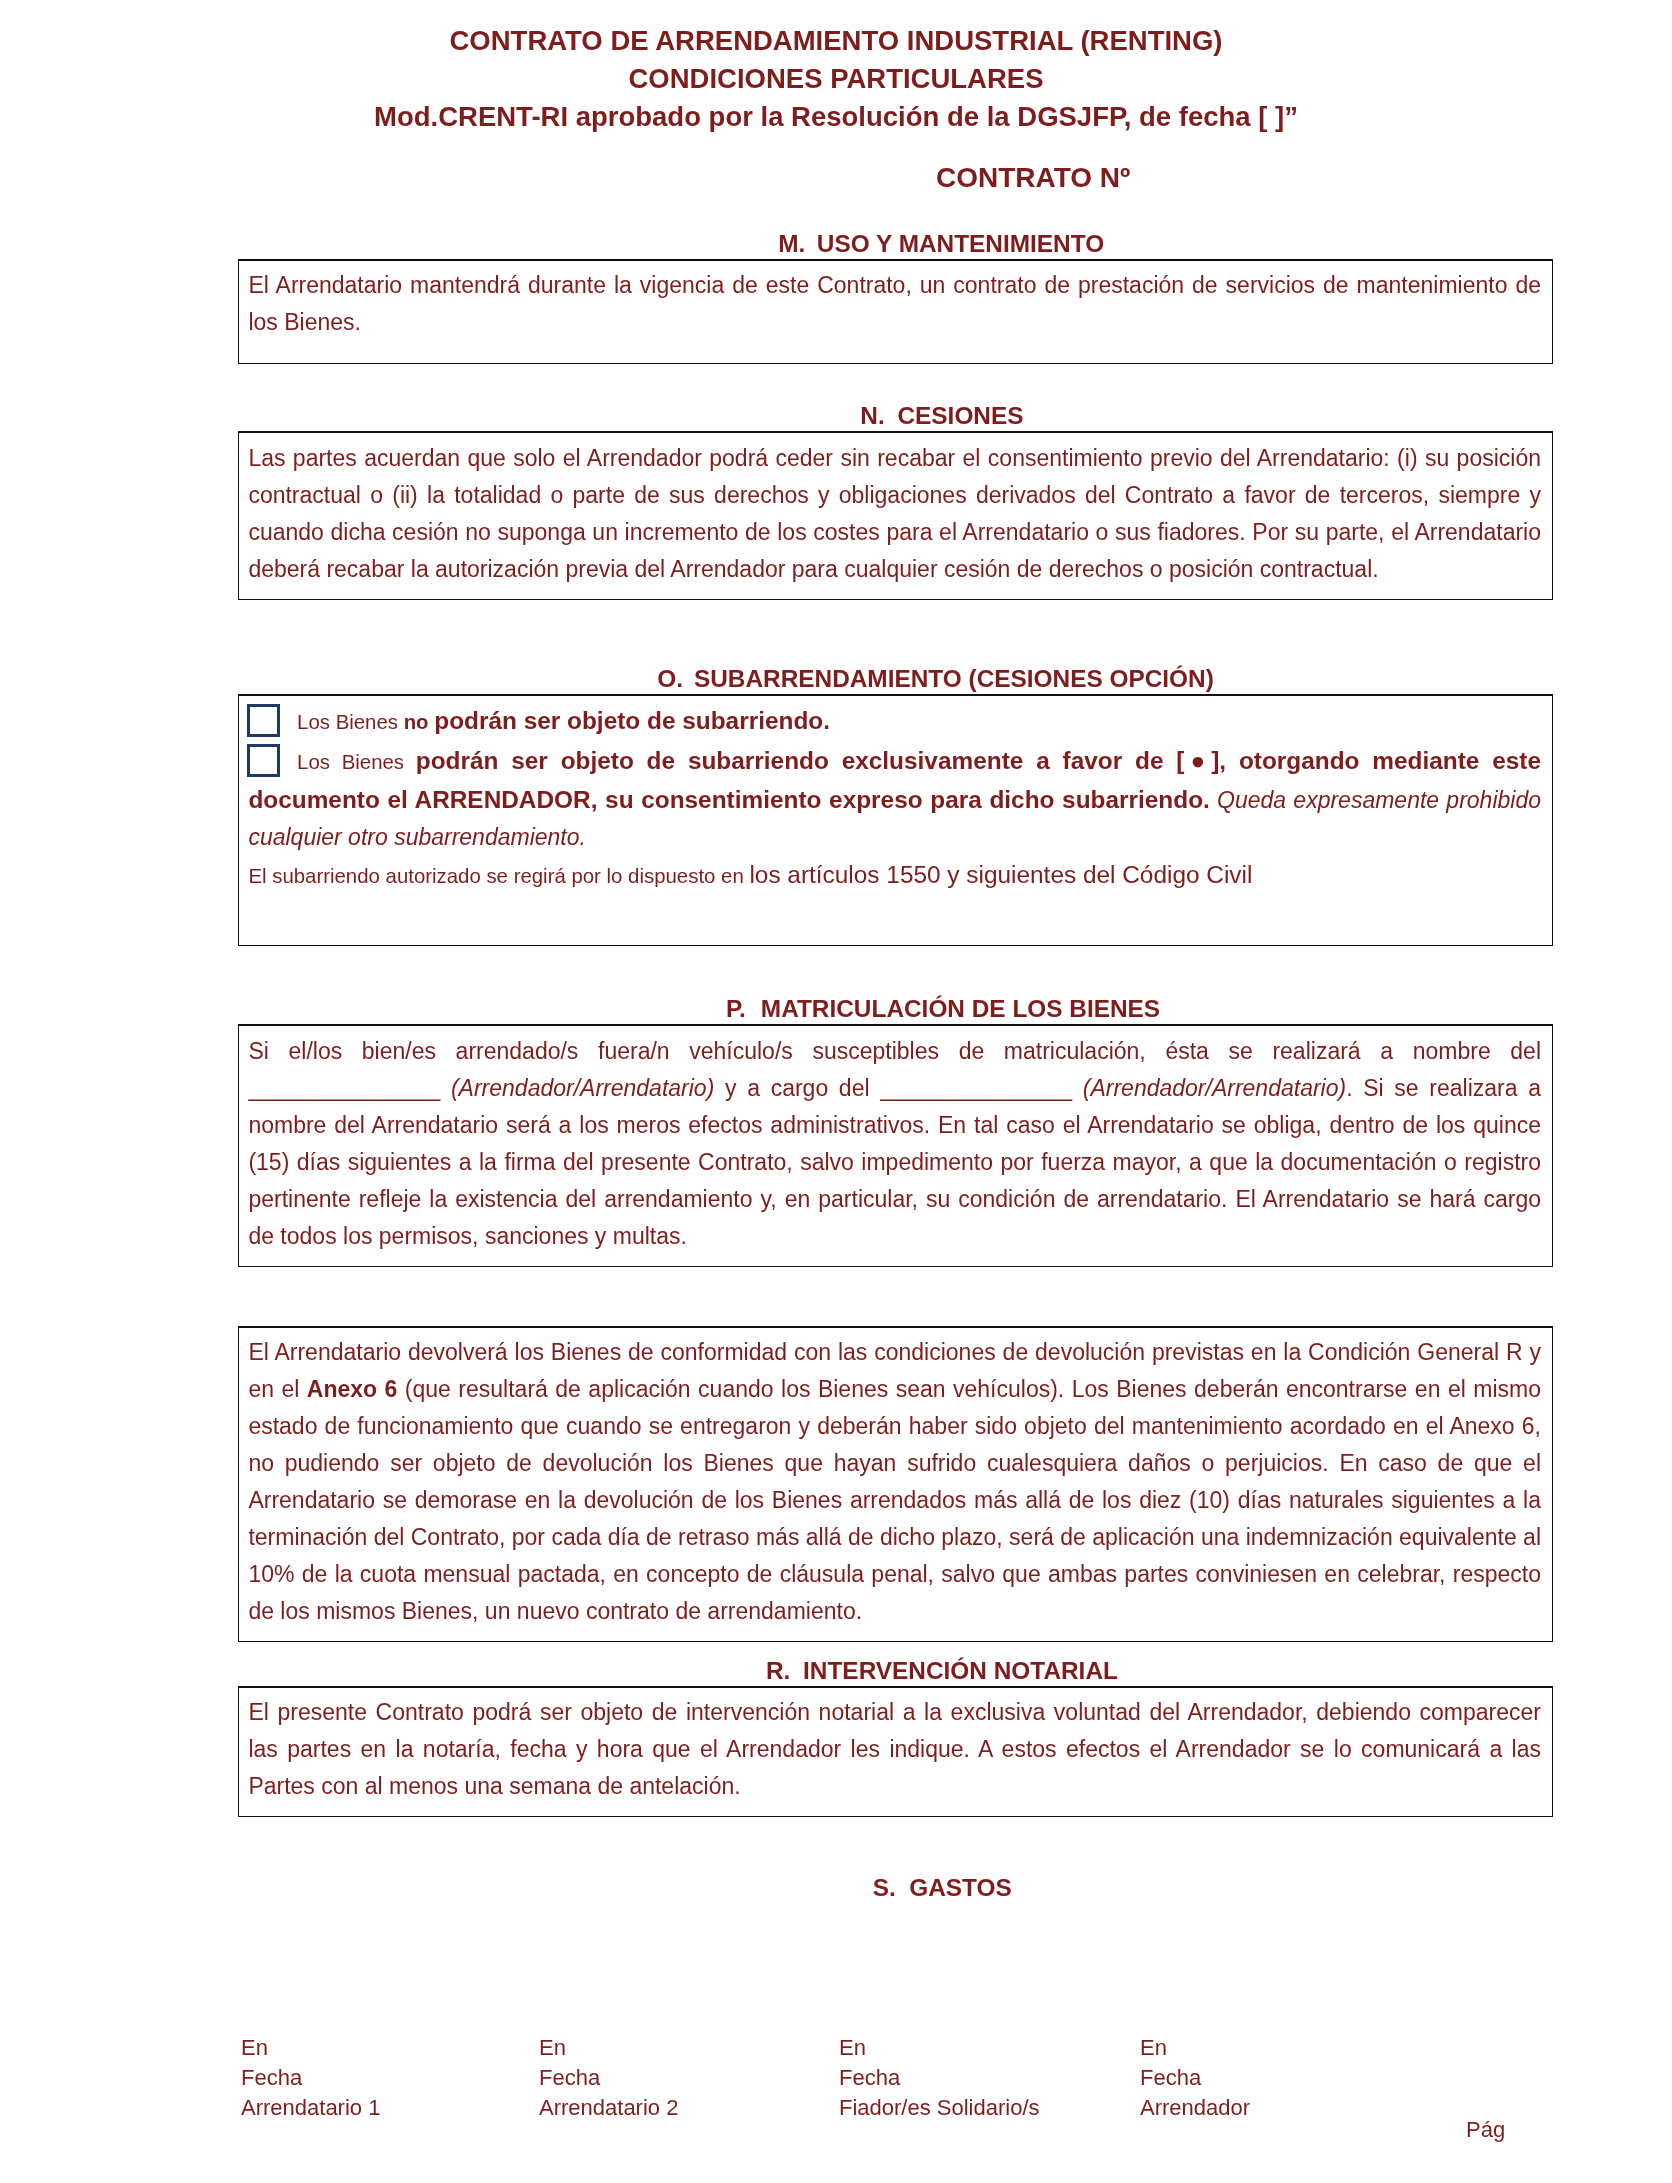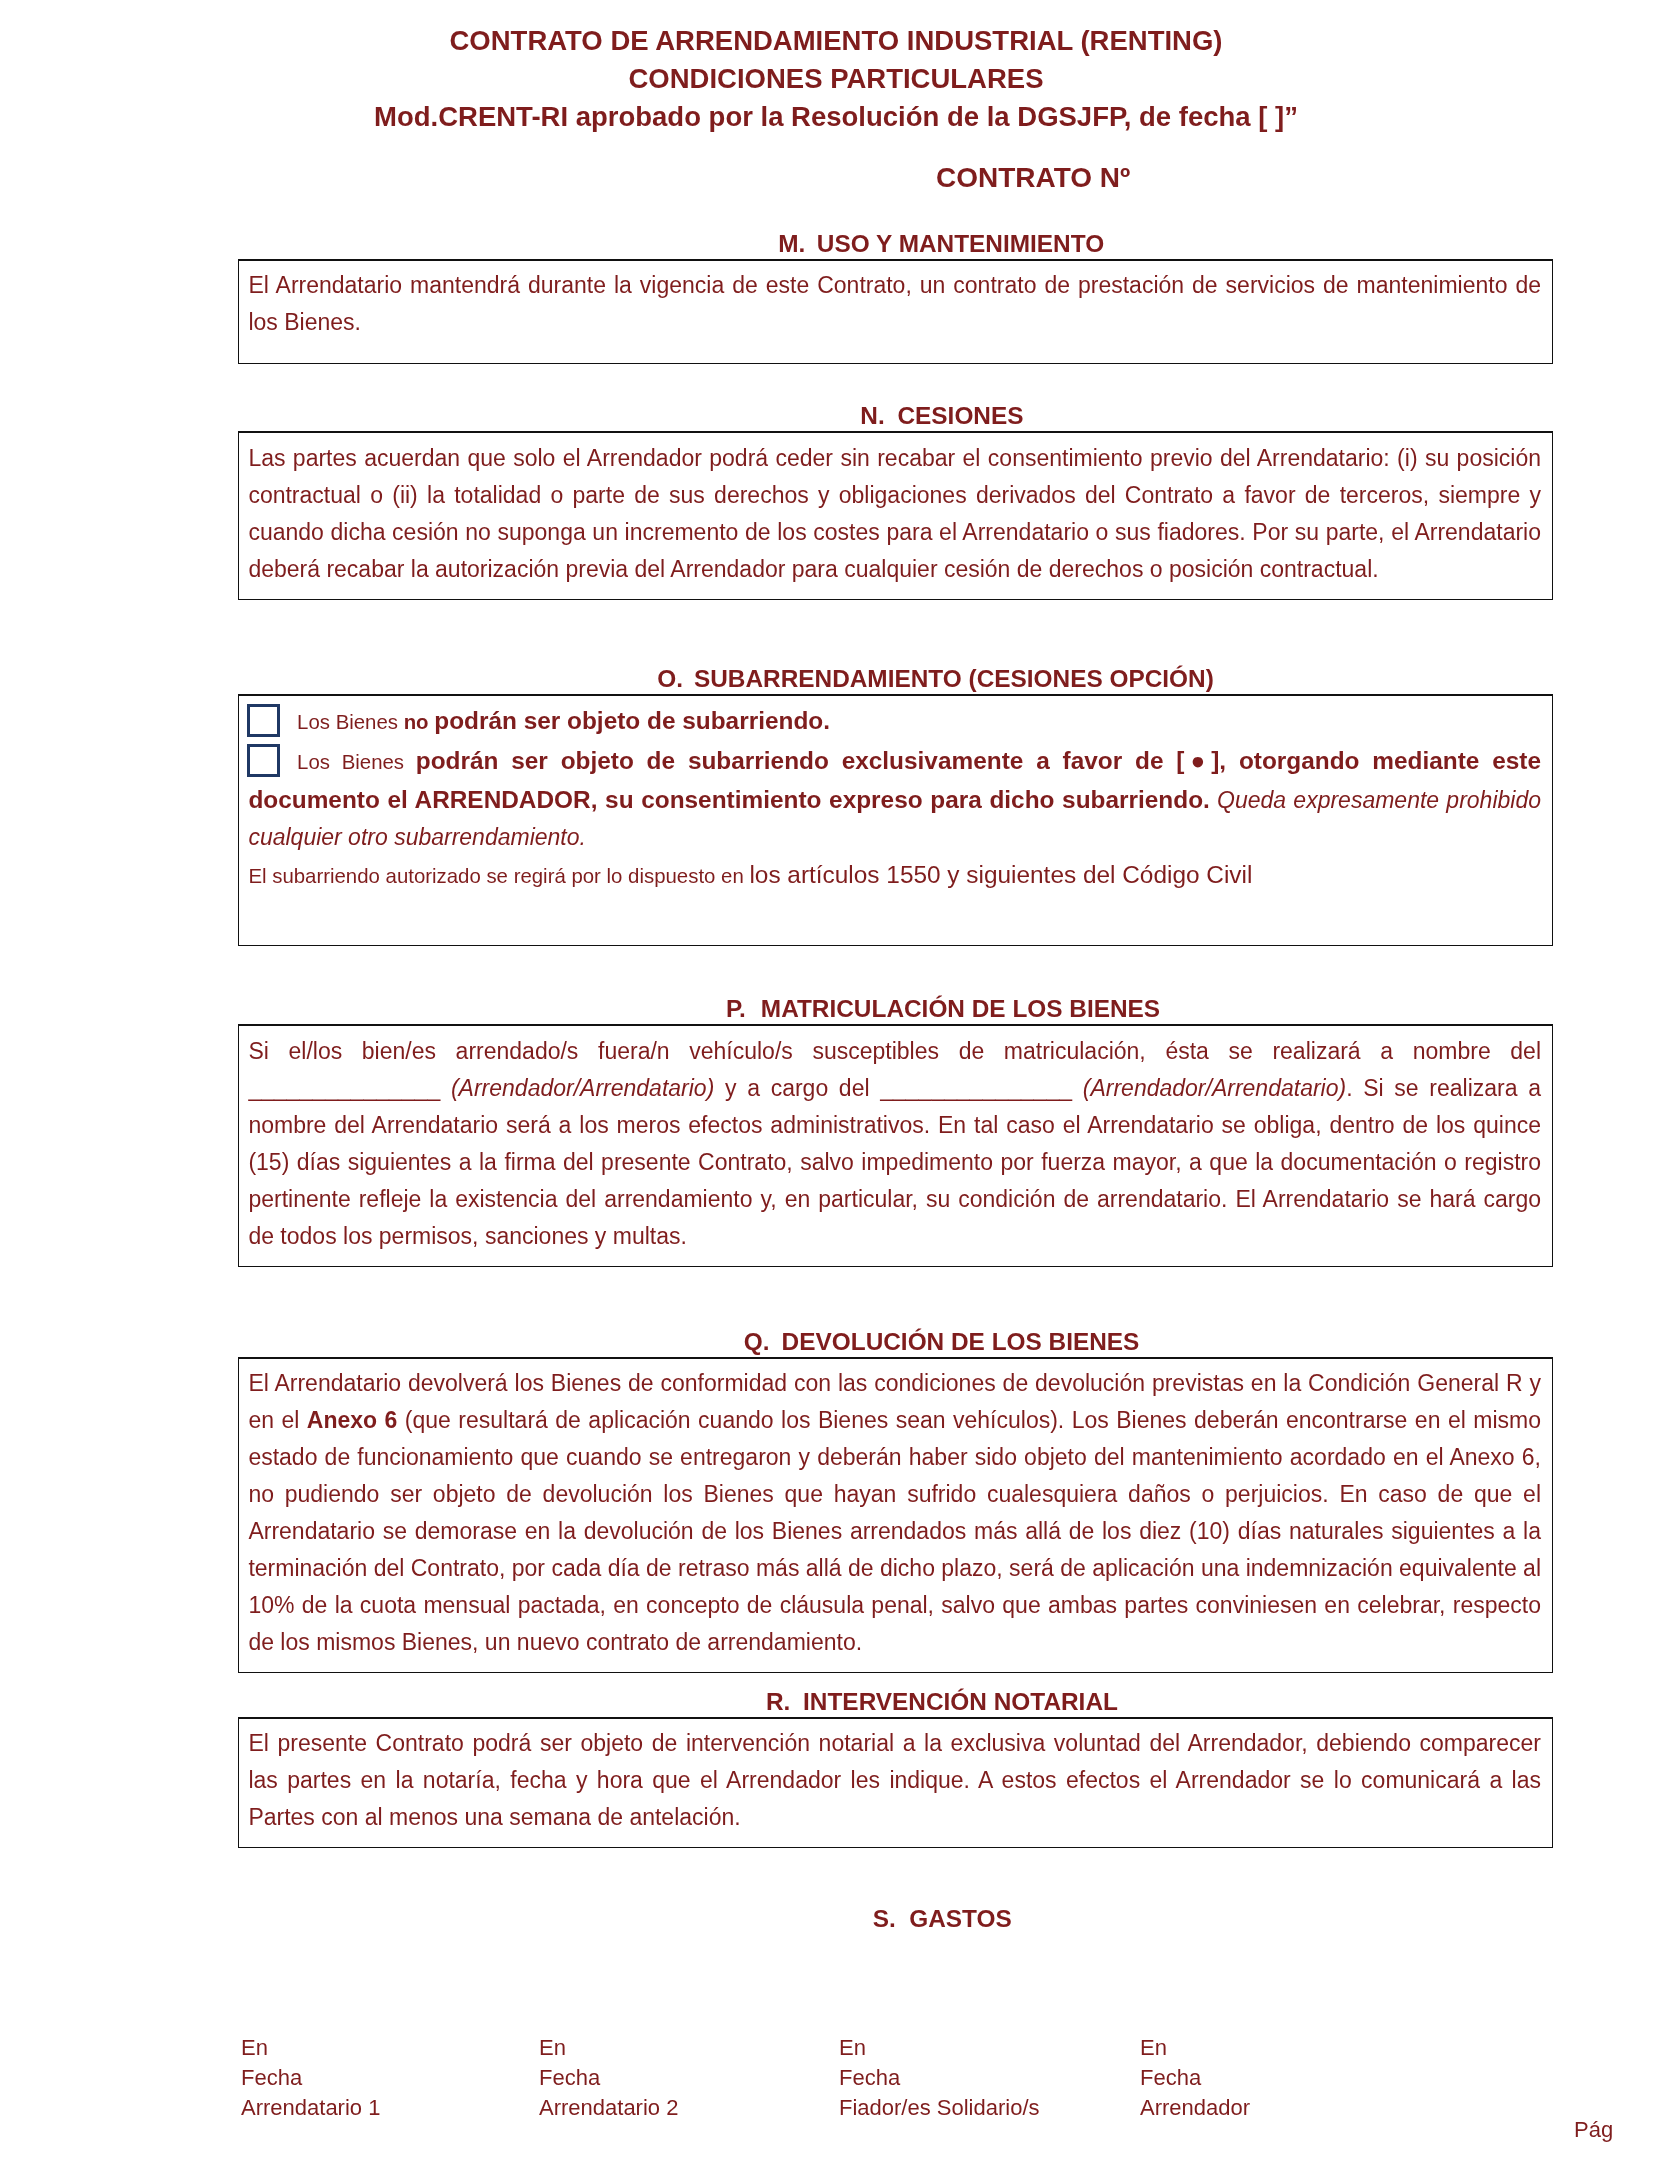--- a/index.html
+++ b/index.html
@@ -80,21 +80,21 @@
     font-size:22px;
     line-height:30px;
     white-space:nowrap;
   }
   .sig-0{left:241px;}
   .sig-1{left:539px;}
   .sig-2{left:839px;}
   .sig-3{left:1140px;}
   .page-label{
     position:absolute;
-    left:1574px;top:2117px;
+    left:1466px;top:2117px;
     font-size:22px;
   }
 </style>
 </head>
 <body>
 
 <div class="page">
 
   <div class="title-block">
     <div>CONTRATO DE ARRENDAMIENTO INDUSTRIAL (RENTING)</div>
@@ -136,23 +136,20 @@
   <div class="section sec-p">
     <div class="heading">
       <span class="lbl">P.</span><span>MATRICULACIÓN DE LOS BIENES</span>
     </div>
     <div class="box">
       <p><span>Si el/los bien/es arrendado/s fuera/n vehículo/s susceptibles de matriculación, ésta se realizará a nombre del </span><span>_______________ </span><span class="i">(Arrendador/Arrendatario)</span><span> y a cargo del </span><span>_______________ </span><span class="i">(Arrendador/Arrendatario)</span><span>. Si se realizara a nombre del Arrendatario será a los meros efectos administrativos. En tal caso el Arrendatario se obliga, dentro de los quince (15) días siguientes a la firma del presente Contrato, salvo impedimento por fuerza mayor, a que la documentación o registro pertinente refleje la existencia del arrendamiento y, en particular, su condición de arrendatario. El Arrendatario se hará cargo de todos los permisos, sanciones y multas.</span></p>
     </div>
   </div>
 
   <div class="section sec-q">
-    <div class="heading">
-      <span class="lbl">Q.</span><span>DEVOLUCIÓN DE LOS BIENES</span>
-    </div>
     <div class="box">
       <p><span>El Arrendatario devolverá los Bienes de conformidad con las condiciones de devolución previstas en la Condición General R y en el </span><span class="b">Anexo 6</span><span> (que resultará de aplicación cuando los Bienes sean vehículos). Los Bienes deberán encontrarse en el mismo estado de funcionamiento que cuando se entregaron y deberán haber sido objeto del mantenimiento acordado en el Anexo 6, no pudiendo ser objeto de devolución los Bienes que hayan sufrido cualesquiera daños o perjuicios. En caso de que el Arrendatario se demorase en la devolución de los Bienes arrendados más allá de los diez (10) días naturales siguientes a la terminación del Contrato, por cada día de retraso más allá de dicho plazo, será de aplicación una indemnización equivalente al 10% de la cuota mensual pactada, en concepto de cláusula penal, salvo que ambas partes conviniesen en celebrar, respecto de los mismos Bienes, un nuevo contrato de arrendamiento.</span></p>
     </div>
   </div>
 
   <div class="section sec-r">
     <div class="heading">
       <span class="lbl">R.</span><span>INTERVENCIÓN NOTARIAL</span>
     </div>
     <div class="box">

